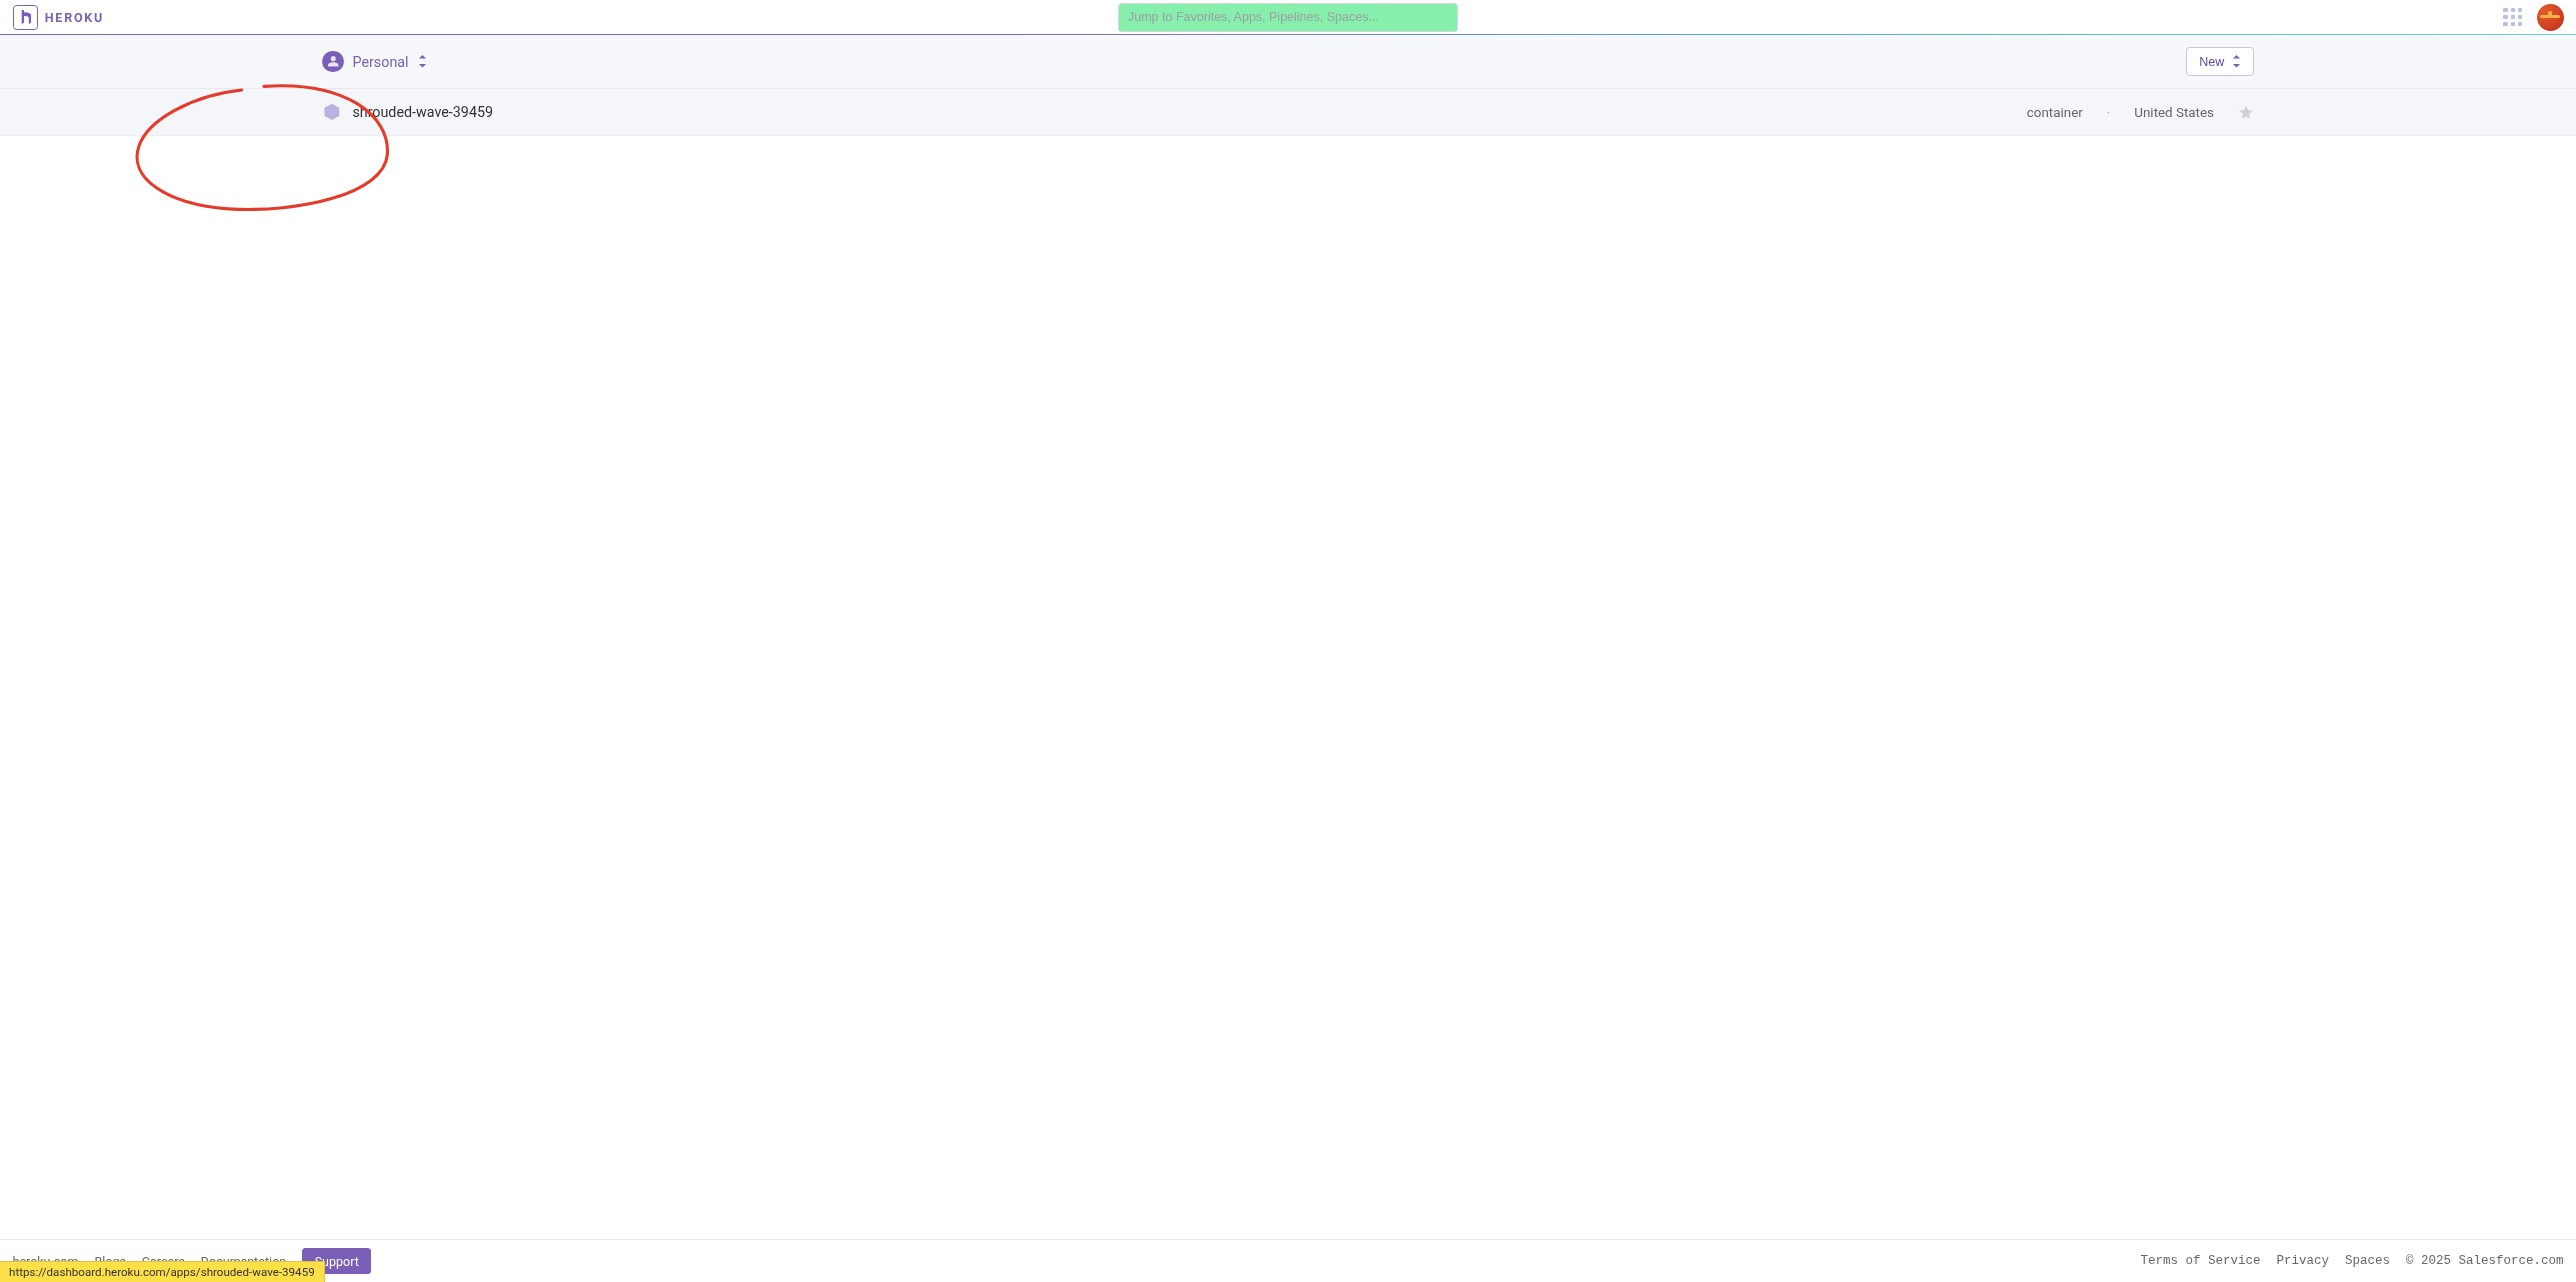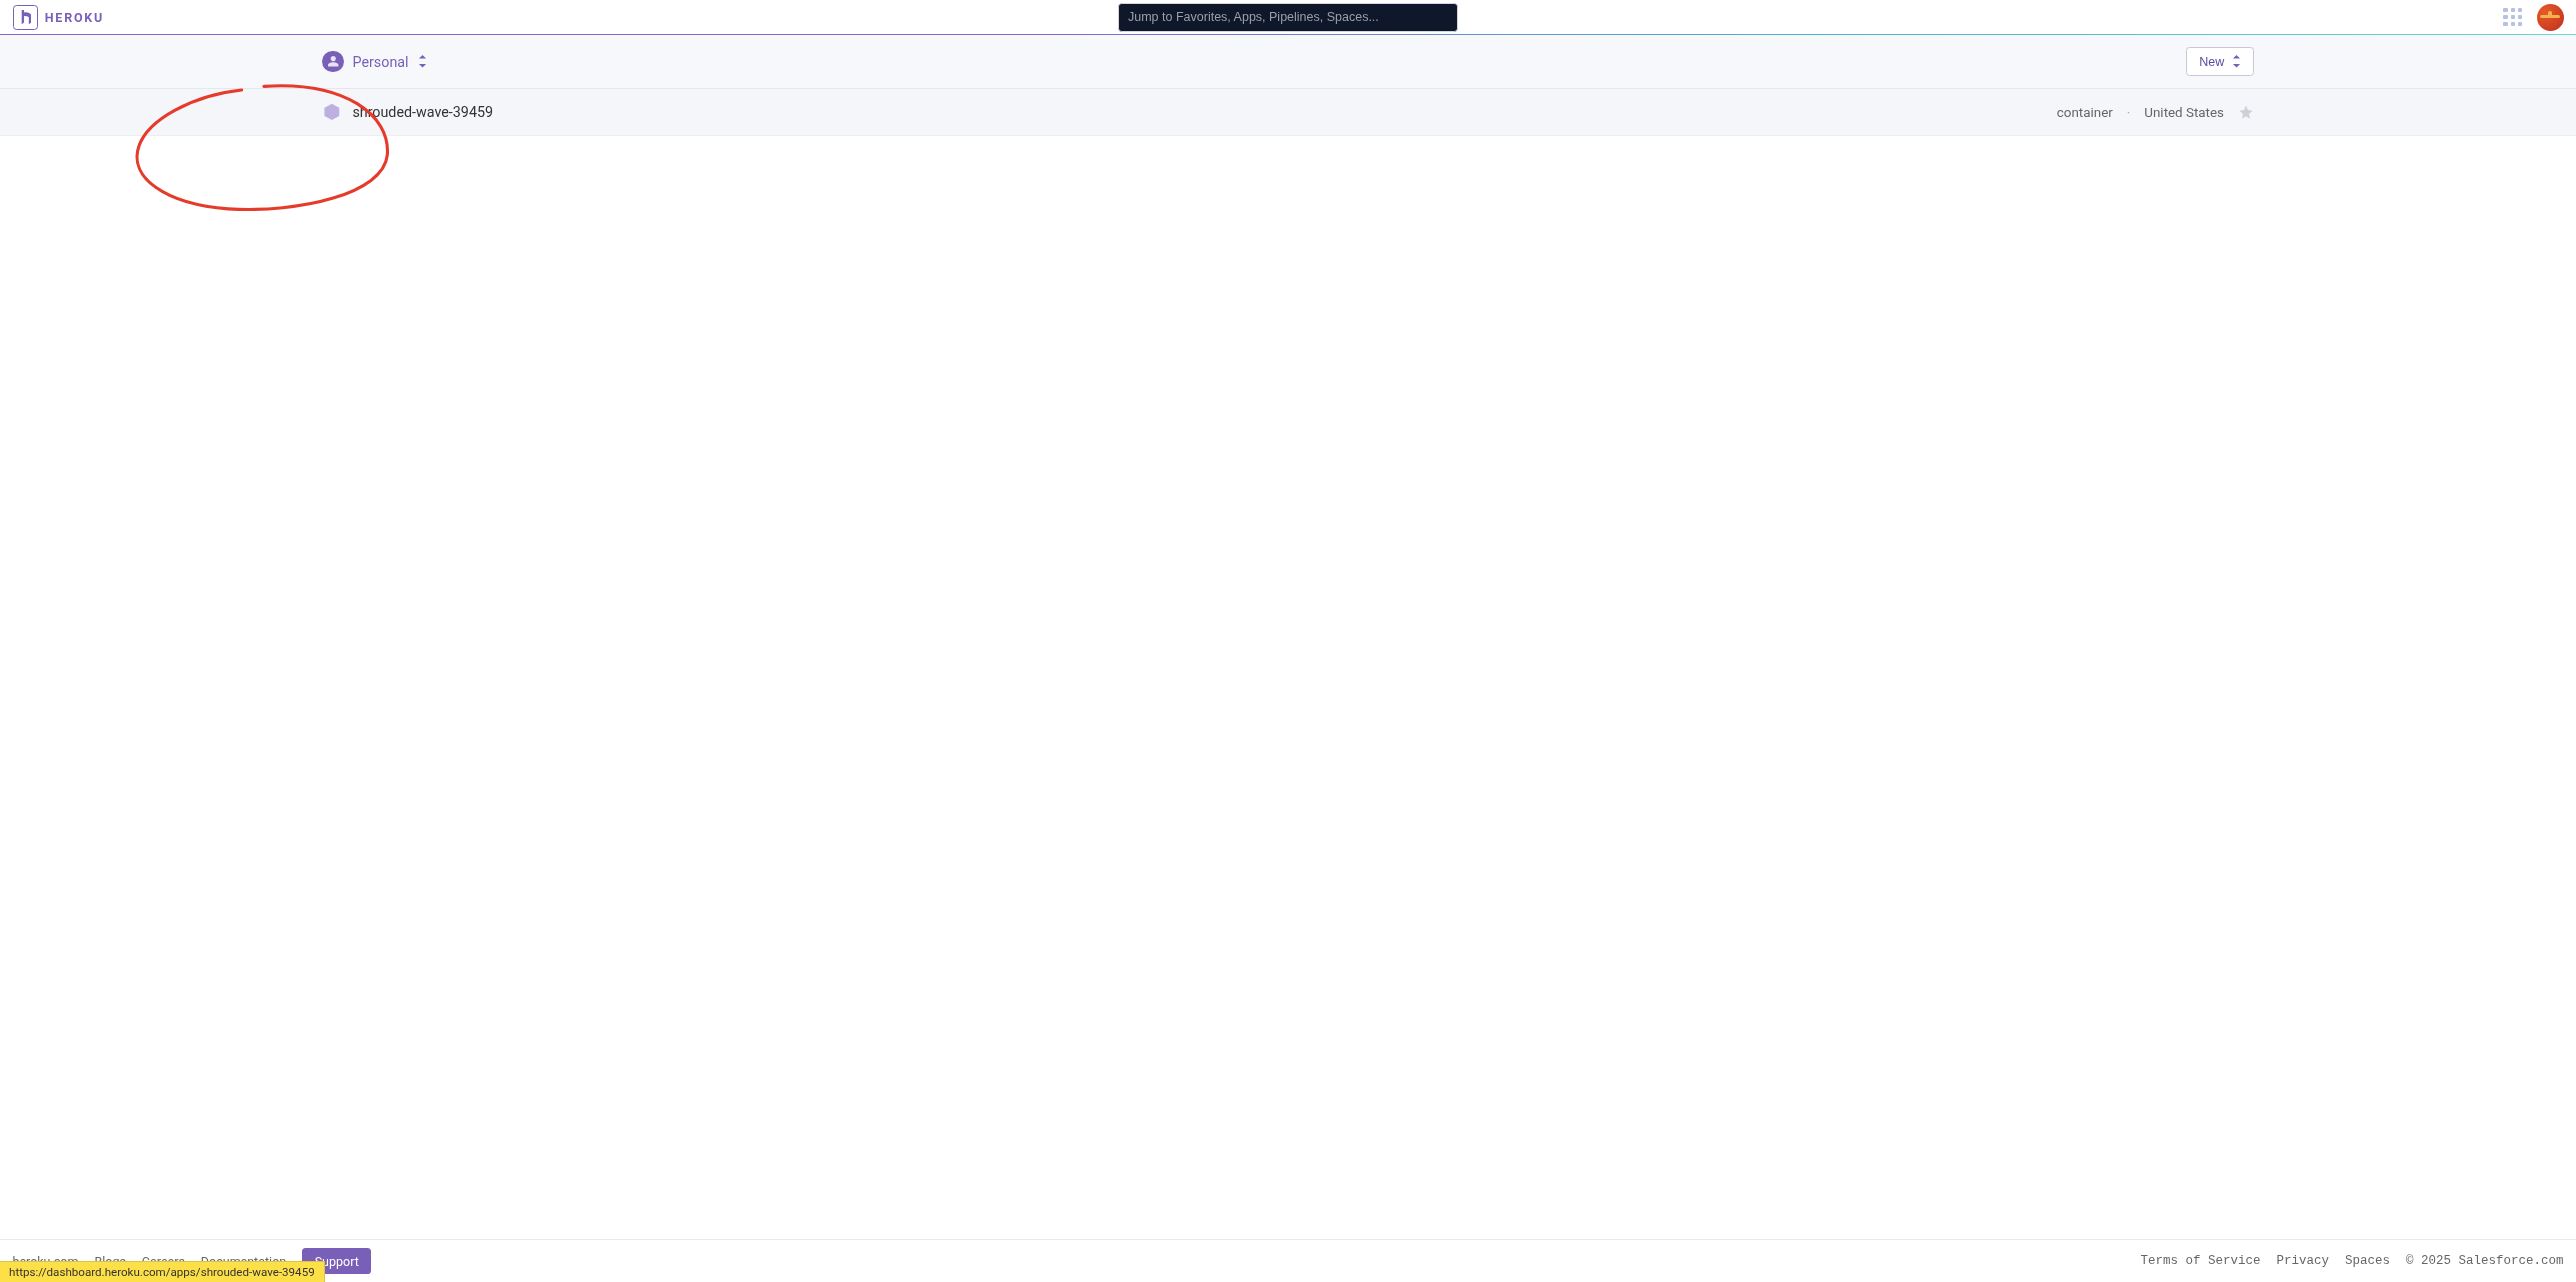--- a/index.html
+++ b/index.html
@@ -47,21 +47,21 @@
     }
     .search {
       width: 340px;
       height: 29px;
       border: 0.9px solid #d6d6de;
       border-radius: 3.6px;
       padding: 0 9px;
       font-size: 12.5px;
       color: #6b6b76;
       outline: none;
-      background: #0f172a;
+      background: #86efac;
     }
     .search::placeholder { color: #9e9ea7; }
     .topnav-right {
       margin-left: auto;
       display: flex;
       align-items: center;
       gap: 14.3px;
     }
     .apps-grid {
       display: grid;
@@ -145,21 +145,21 @@
       height: 47px;
       padding: 0 12.5%;
       background: #f5f6fa;
       border-bottom: 0.9px solid #eceef4;
       cursor: pointer;
     }
     .app-left { display: flex; align-items: center; gap: 10.7px; }
     .hex-icon { width: 19.7px; height: 19.7px; }
     .hex-icon svg { width: 19.7px; height: 19.7px; fill: #bdb0e0; }
     .app-name { font-size: 14.3px; color: #333; }
-    .app-right { display: flex; align-items: center; gap: 14px; color: #666; font-size: 13.4px; }
+    .app-right { display: flex; align-items: center; gap: 24px; color: #666; font-size: 13.4px; }
     .dot-sep { color: #aaa; }
     .star-btn { cursor: pointer; display: flex; }
     .star-btn svg { width: 16px; height: 16px; fill: #cfcfd8; }
     
     .annotation {
       position: absolute;
       pointer-events: none;
       z-index: 50;
     }
     .annotation svg { display: block; }

